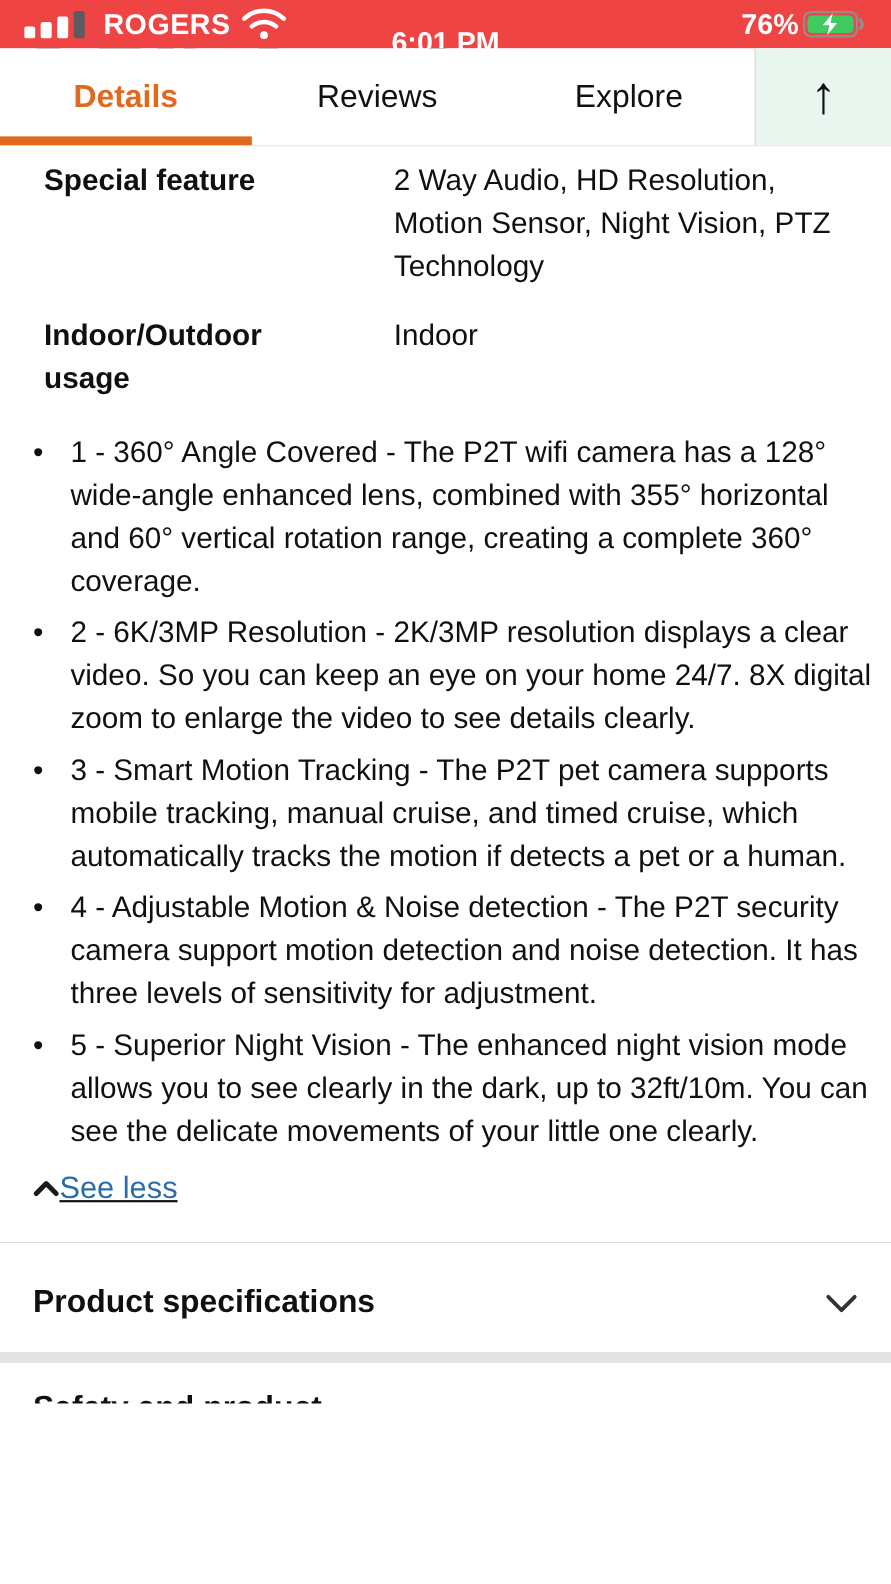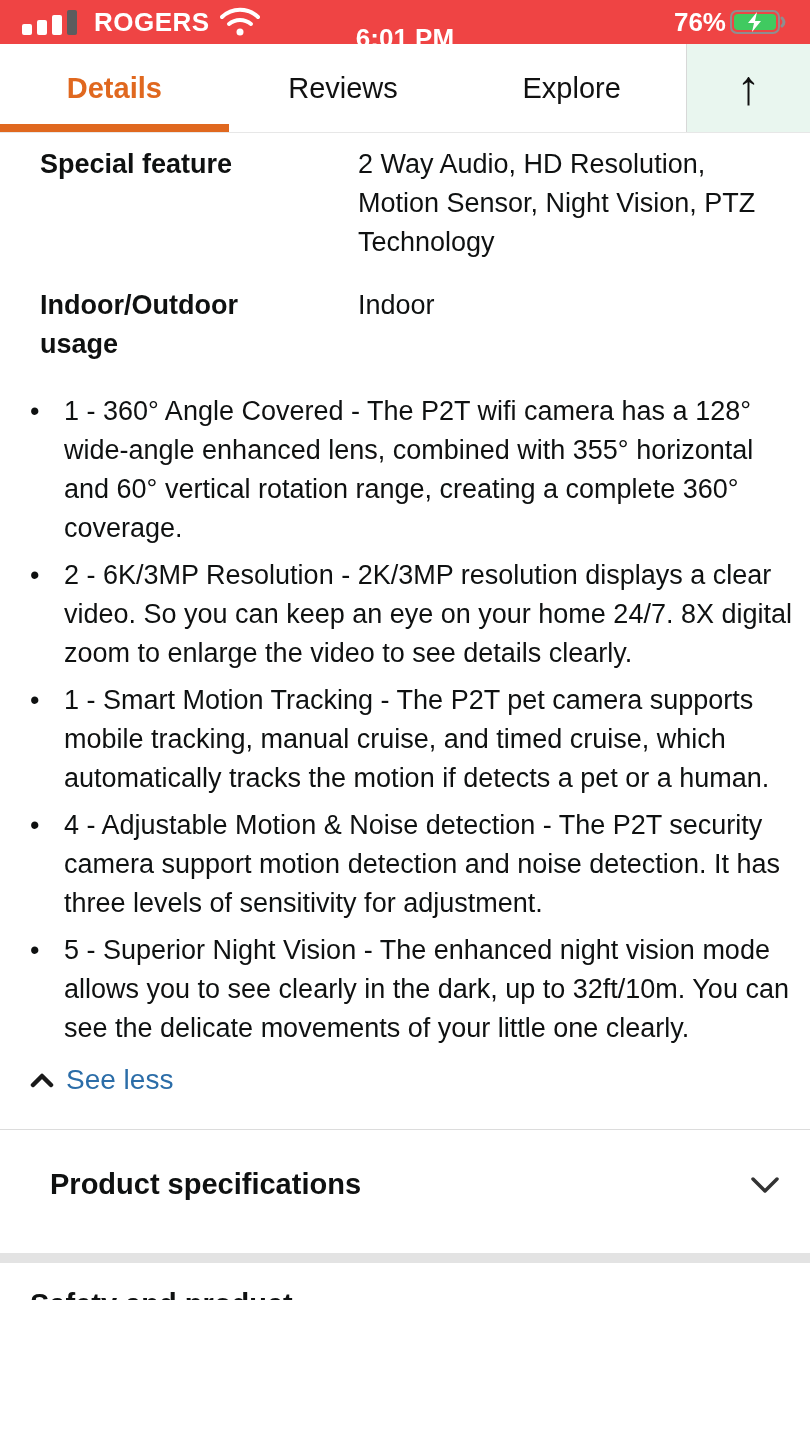--- a/index.html
+++ b/index.html
@@ -44,28 +44,28 @@
   .spec-label { font-weight:700; max-width:245px;margin-left:10px; }
   .spec-value { }
 
   
   ul.bullets { list-style:none; margin-top:28px; padding:0 16px 0 30px; }
   ul.bullets li { display:flex; font-size:27px; line-height:39px;
                   margin-bottom:8px; }
   ul.bullets .dot { width:34px; flex-shrink:0; }
 
   
-  .see-less { display:flex; align-items:center; gap:12px; padding:0 30px;
-              margin-top:12px; cursor:pointer; }
+  .see-less { display:flex; align-items:center; padding:0 30px;
+              margin-top:12px; cursor:pointer;text-decoration:underline; }
   .see-less .lbl { color:#2b6da8; font-size:28px; line-height:39px; }
 
   
   .hr-thin { margin-top:30px; border:0; border-top:1px solid #dcdcdc; }
   .section-header { display:flex; align-items:center; justify-content:space-between;
-                    padding:38px 30px 52px; cursor:pointer;margin-left:20px; }
+                    padding:38px 30px 28px; cursor:pointer; }
   .section-header .title { font-size:29px; font-weight:700; }
   .band { height:10px; background:#e3e3e3; }
   .clipped-heading { margin:22px 30px 0; height:15px; overflow:hidden;
                      font-size:29px; font-weight:700; line-height:38px; }
 
   svg { display:block; }
 </style>
 </head>
 <body>
 
@@ -129,21 +129,21 @@
     <li>
       <span class="dot">•</span>
       <span>1 - 360° Angle Covered - The P2T wifi camera has a 128° wide-angle enhanced lens, combined with 355° horizontal and 60° vertical rotation range, creating a complete 360° coverage.</span>
     </li>
     <li>
       <span class="dot">•</span>
       <span>2 - 6K/3MP Resolution - 2K/3MP resolution displays a clear video. So you can keep an eye on your home 24/7. 8X digital zoom to enlarge the video to see details clearly.</span>
     </li>
     <li>
       <span class="dot">•</span>
-      <span>1 - Smart Motion Tracking - The P2T pet camera supports mobile tracking, manual cruise, and timed cruise, which automatically tracks the motion if detects a pet or a human.</span>
+      <span>3 - Smart Motion Tracking - The P2T pet camera supports mobile tracking, manual cruise, and timed cruise, which automatically tracks the motion if detects a pet or a human.</span>
     </li>
     <li>
       <span class="dot">•</span>
       <span>4 - Adjustable Motion &amp; Noise detection - The P2T security camera support motion detection and noise detection. It has three levels of sensitivity for adjustment.</span>
     </li>
     <li>
       <span class="dot">•</span>
       <span>5 - Superior Night Vision - The enhanced night vision mode allows you to see clearly in the dark, up to 32ft/10m. You can see the delicate movements of your little one clearly.</span>
     </li>
   </ul>

